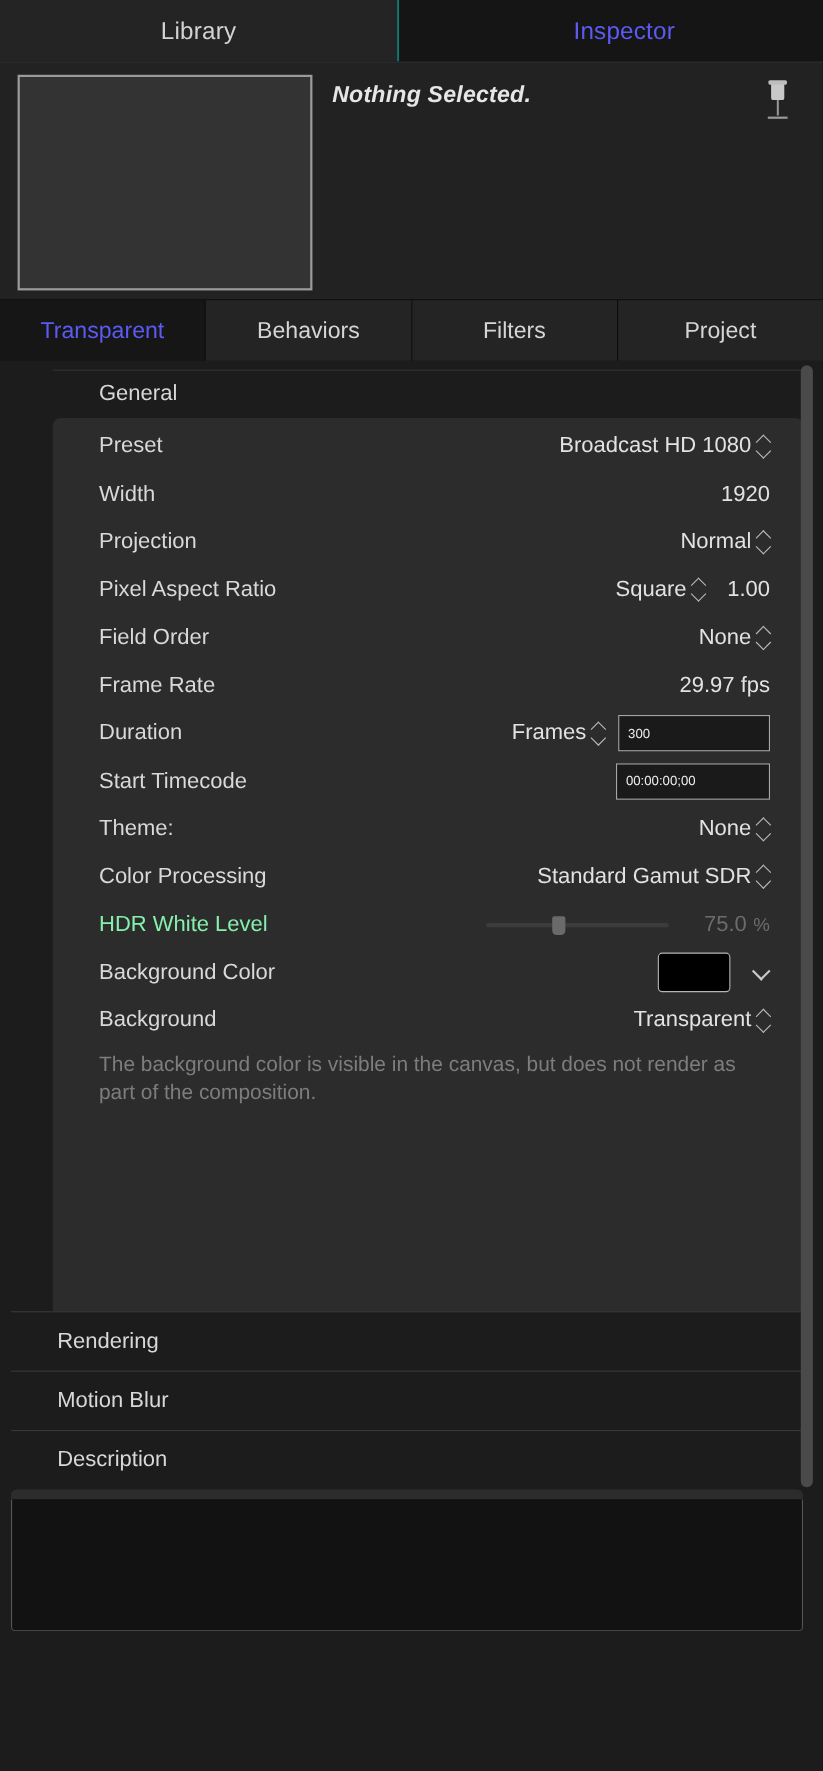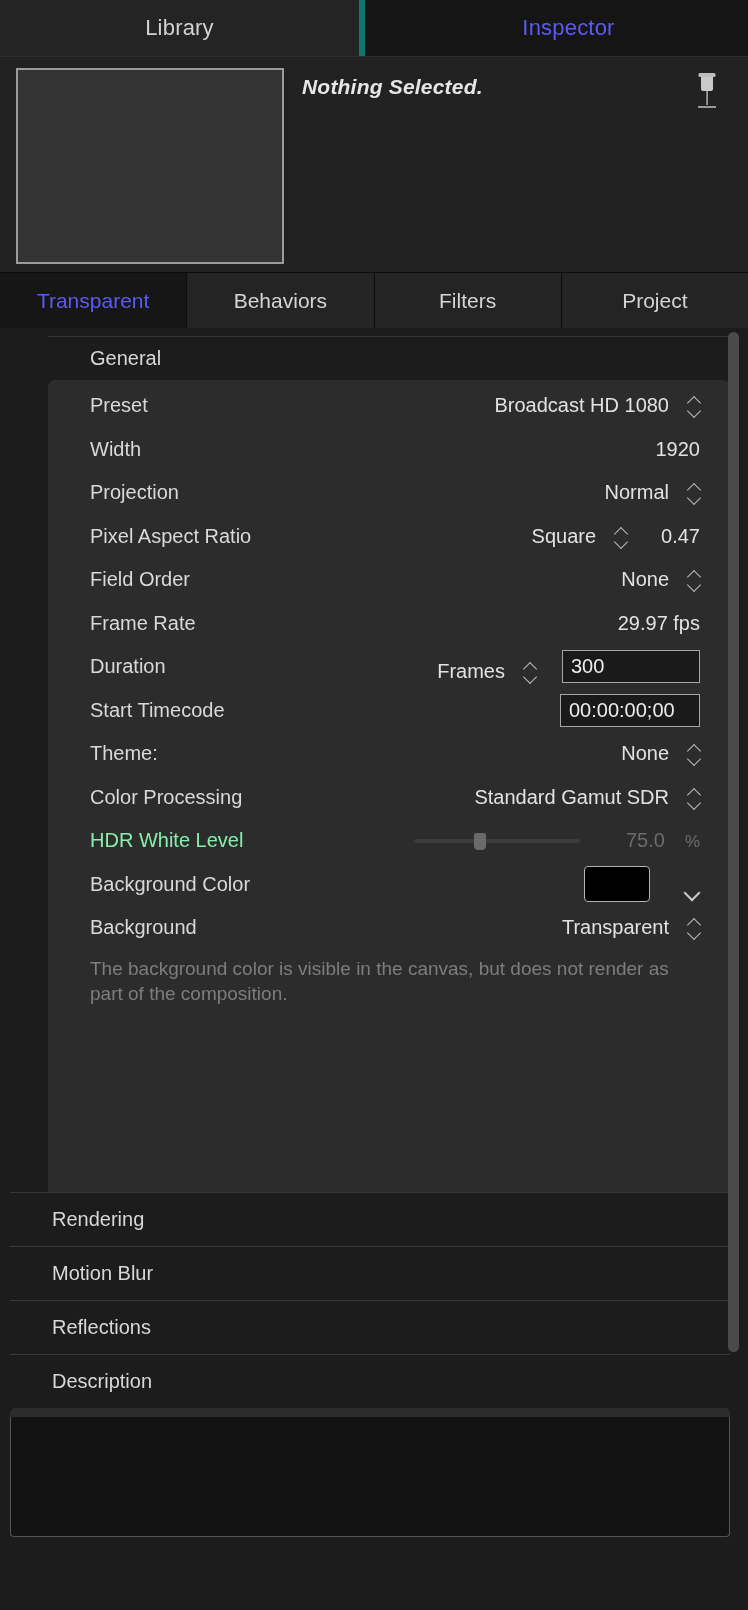--- a/index.html
+++ b/index.html
@@ -10,21 +10,21 @@
     -webkit-font-smoothing: antialiased;
     overflow: hidden;
   }
   .app { position: relative; width: 748px; height: 1610px; background: #1c1c1c; }
 
   
   .toptabs { display: flex; height: 56px; background: #101010; }
   .toptab {
     flex: 1; display: flex; align-items: center; justify-content: center;
     font-size: 22px; color: #cfcfcf; letter-spacing: .2px;
-    border-right: 6px solid #0f766e;
+    border-right: 2px solid #0f766e;
   }
   .toptab:last-child { border-right: none; padding-left: 24px; }
   .toptab.inactive { background: #242424; color: #d2d2d2; }
   .toptab.active { background: #151515; color: #5b5bf3; }
 
   
   .headerbar {
     position: relative; height: 216px; background: #222222;
     border-top: 1px solid #2e2e2e;
     padding: 12px 0 0 0;
@@ -72,22 +72,22 @@
     padding: 4px 0 8px 0;
   }
   .row {
     height: 43.5px; display: flex; align-items: center;
     padding: 0 30px 0 42px;
     position: relative;
   }
   .label { font-size: 20px; color: #d9d9d9; white-space: nowrap; }
   .label.dim { color: #86efac; }
   .ctrl {
-    margin-left: auto; display: flex; align-items: flex-end;
-    font-size: 20px; color: #e2e2e2; gap: 20px;
+    margin-left: auto; display: flex; align-items: center;
+    font-size: 20px; color: #e2e2e2; gap: 6px;
   }
   .value { font-size: 20px; color: #e2e2e2; }
   .value.dim { color: #6c6c6c; }
   .units { font-size: 17px; color: #6c6c6c; }
 
   .chev { display: inline-block; width: 11px; height: 20px; position: relative; opacity: .9; }
   .chev::before, .chev::after {
     content: ""; position: absolute; left: 0; width: 9px; height: 9px;
     border-left: 1.6px solid #c9c9c9; border-top: 1.6px solid #c9c9c9;
   }
@@ -98,21 +98,21 @@
   .chevdown::after {
     content: ""; position: absolute; left: 2px; top: 1px; width: 10px; height: 10px;
     border-right: 2px solid #c9c9c9; border-bottom: 2px solid #c9c9c9;
     transform: rotate(45deg);
   }
 
   .field {
     background: #1a1a1a; border: 1.5px solid #a6a6a6;
     height: 33px; min-width: 138px;
     display: flex; align-items: center; padding: 0 8px;
-    font-size: 20px; color: #ededed;
+    font-size: 12px; color: #ededed;
   }
   .field.wide { min-width: 140px; }
 
   .swatch {
     width: 66px; height: 36px; background: #000;
     border: 1.5px solid #b4b4b4; border-radius: 4px;
   }
 
   .slider { position: relative; width: 166px; height: 22px; display: flex; align-items: center; }
   .slider .track { width: 100%; height: 4px; background: #3c3c3c; border-radius: 2px; }
@@ -227,21 +227,21 @@
             <span class="value">Normal</span>
             <span class="chev"></span>
           </span>
         </div>
 
         <div class="row">
           <span class="label">Pixel Aspect Ratio</span>
           <span class="ctrl">
             <span class="value">Square</span>
             <span class="chev"></span>
-            <span class="value" style="margin-left:14px">0.47</span>
+            <span class="value" style="margin-left:14px">1.00</span>
           </span>
         </div>
 
         <div class="row">
           <span class="label">Field Order</span>
           <span class="ctrl">
             <span class="value">None</span>
             <span class="chev"></span>
           </span>
         </div>
@@ -323,23 +323,20 @@
       </div>
     </div>
 
     <div class="sect">
       <span>Rendering</span>
     </div>
     <div class="sect">
       <span>Motion Blur</span>
     </div>
     <div class="sect">
-      <span>Reflections</span>
-    </div>
-    <div class="sect">
       <span>Description</span>
     </div>
 
     <div class="desctop"></div>
     <div class="descbox"></div>
 
     <div class="sbtrack">
       <div class="sbthumb"></div>
     </div>
   </div>

